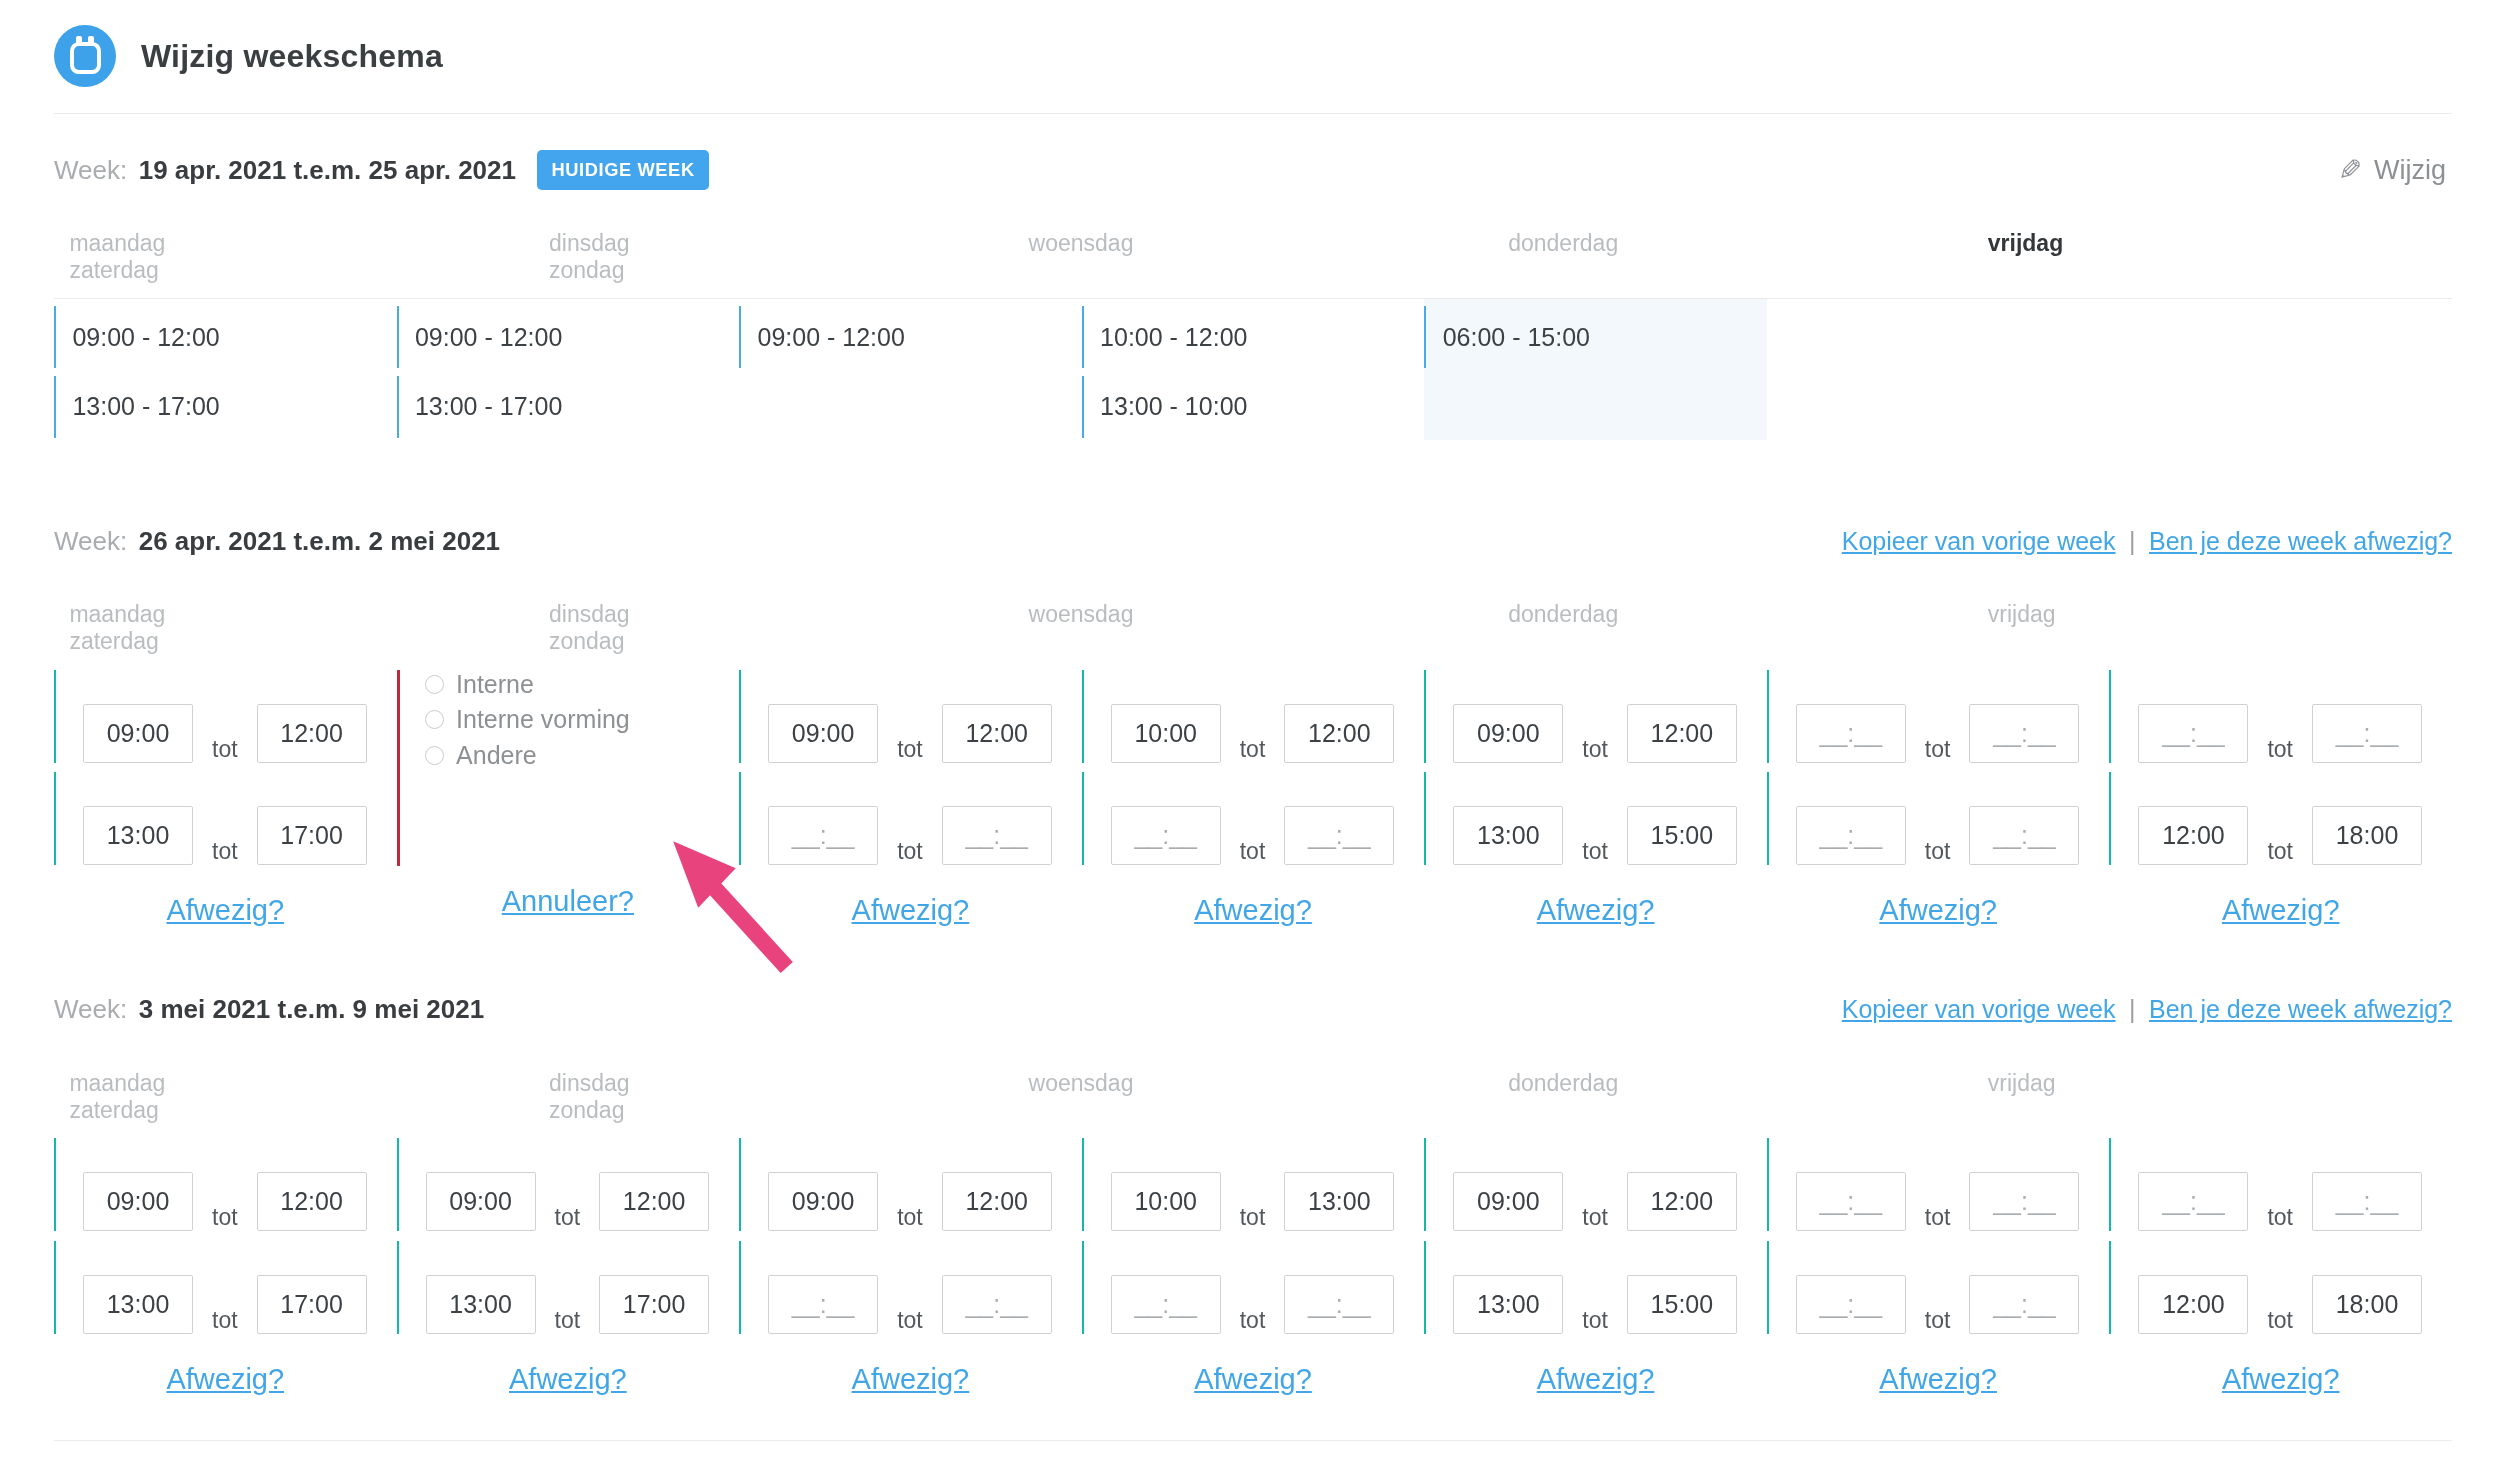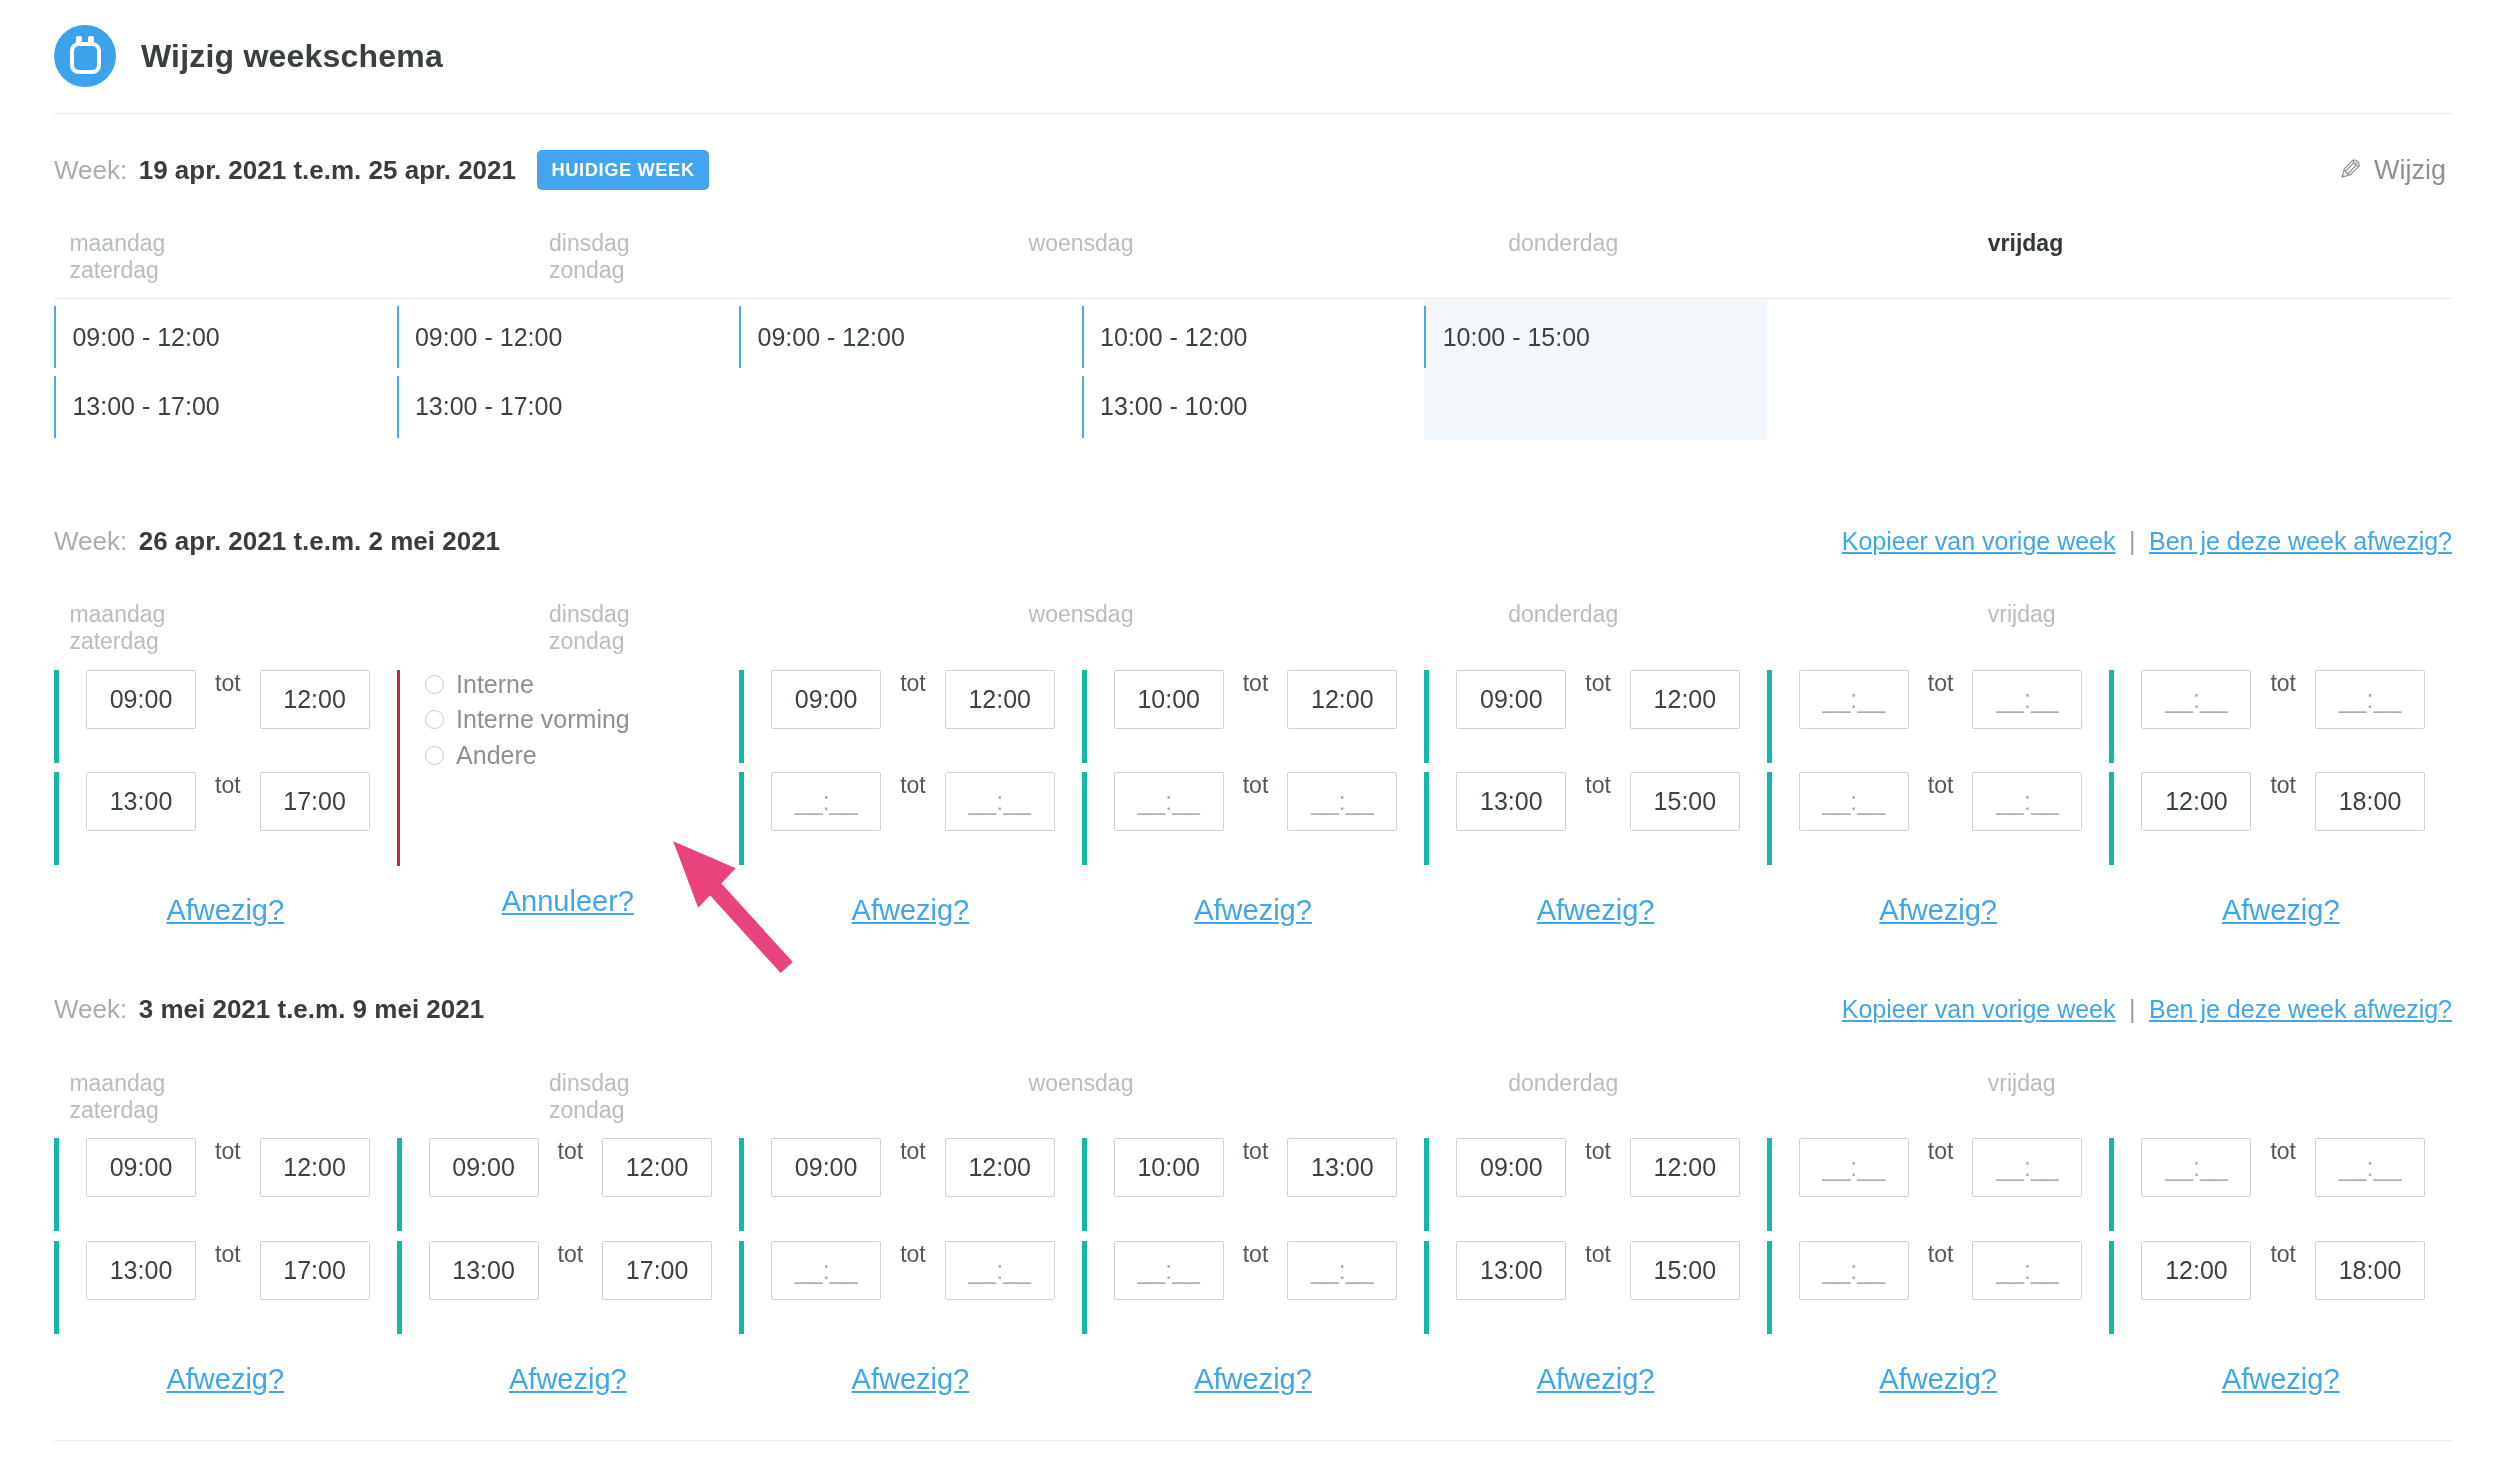--- a/index.html
+++ b/index.html
@@ -44,21 +44,21 @@
   .day-label.current { color:#33373a; font-weight:700; }
 
   
   .ro-grid { display:grid; grid-template-columns:repeat(7,1fr); border-top:1px solid #e9e9e9; min-height:160px; }
   .ro-cell { padding-top:6.7px; }
   .ro-cell.current { background:#f2f8fc; height:141px; }
   .time-block { height:62px; border-left:2.9px solid #4aa9e9; display:flex; align-items:center; padding-left:16.4px; font-size:25px; color:#3c4145; margin-bottom:7.7px; }
 
   
   .edit-grid { display:grid; grid-template-columns:repeat(7,1fr); }
-  .input-row { border-left:5px solid #14b8a6; height:93px; display:flex; align-items:flex-start; padding-left:27px; margin-bottom:9.6px; }
+  .input-row { border-left:2px solid #14b8a6; height:93px; display:flex; align-items:flex-end; padding-left:27px; margin-bottom:9.6px; }
   .time-input { width:110px; height:59px; border:1px solid #cfd2d4; border-radius:1.9px; font-size:25px; text-align:center; color:#3c4145; font-family:inherit; background:#fff; padding:0; }
   .time-input::placeholder { color:#a9adb0; }
   .tot { font-size:23px; color:#53585c; margin:0 19px; }
   .cell-link-row { text-align:center; padding-top:19px; }
   .cell-link { color:#41a6e8; font-size:29px; text-decoration:underline; cursor:pointer; }
 
   
   .absence-panel { border-left:3.8px solid #c0283c; padding-left:25px; height:196px; }
   .absence-title { font-size:27px; color:#33373a; font-weight:500; padding:5.8px 0 11.5px 0; }
   .radio-row { display:flex; align-items:center; gap:12.5px; color:#8d9194; font-size:25px; margin-bottom:6.7px; cursor:pointer; }
@@ -117,21 +117,21 @@
           <div class="time-block">13:00 - 17:00</div>
         </div>
         <div class="ro-cell">
           <div class="time-block">09:00 - 12:00</div>
         </div>
         <div class="ro-cell">
           <div class="time-block">10:00 - 12:00</div>
           <div class="time-block">13:00 - 10:00</div>
         </div>
         <div class="ro-cell current">
-          <div class="time-block">10:00 - 15:00</div>
+          <div class="time-block">06:00 - 15:00</div>
         </div>
         <div class="ro-cell"></div>
         <div class="ro-cell"></div>
       </div>
   </div>
 
   <div class="week-section gap">
     <div class="week-head">
       <span class="week-label">Week:</span>
       <span class="week-range">26 apr. 2021 t.e.m. 2 mei 2021</span>

